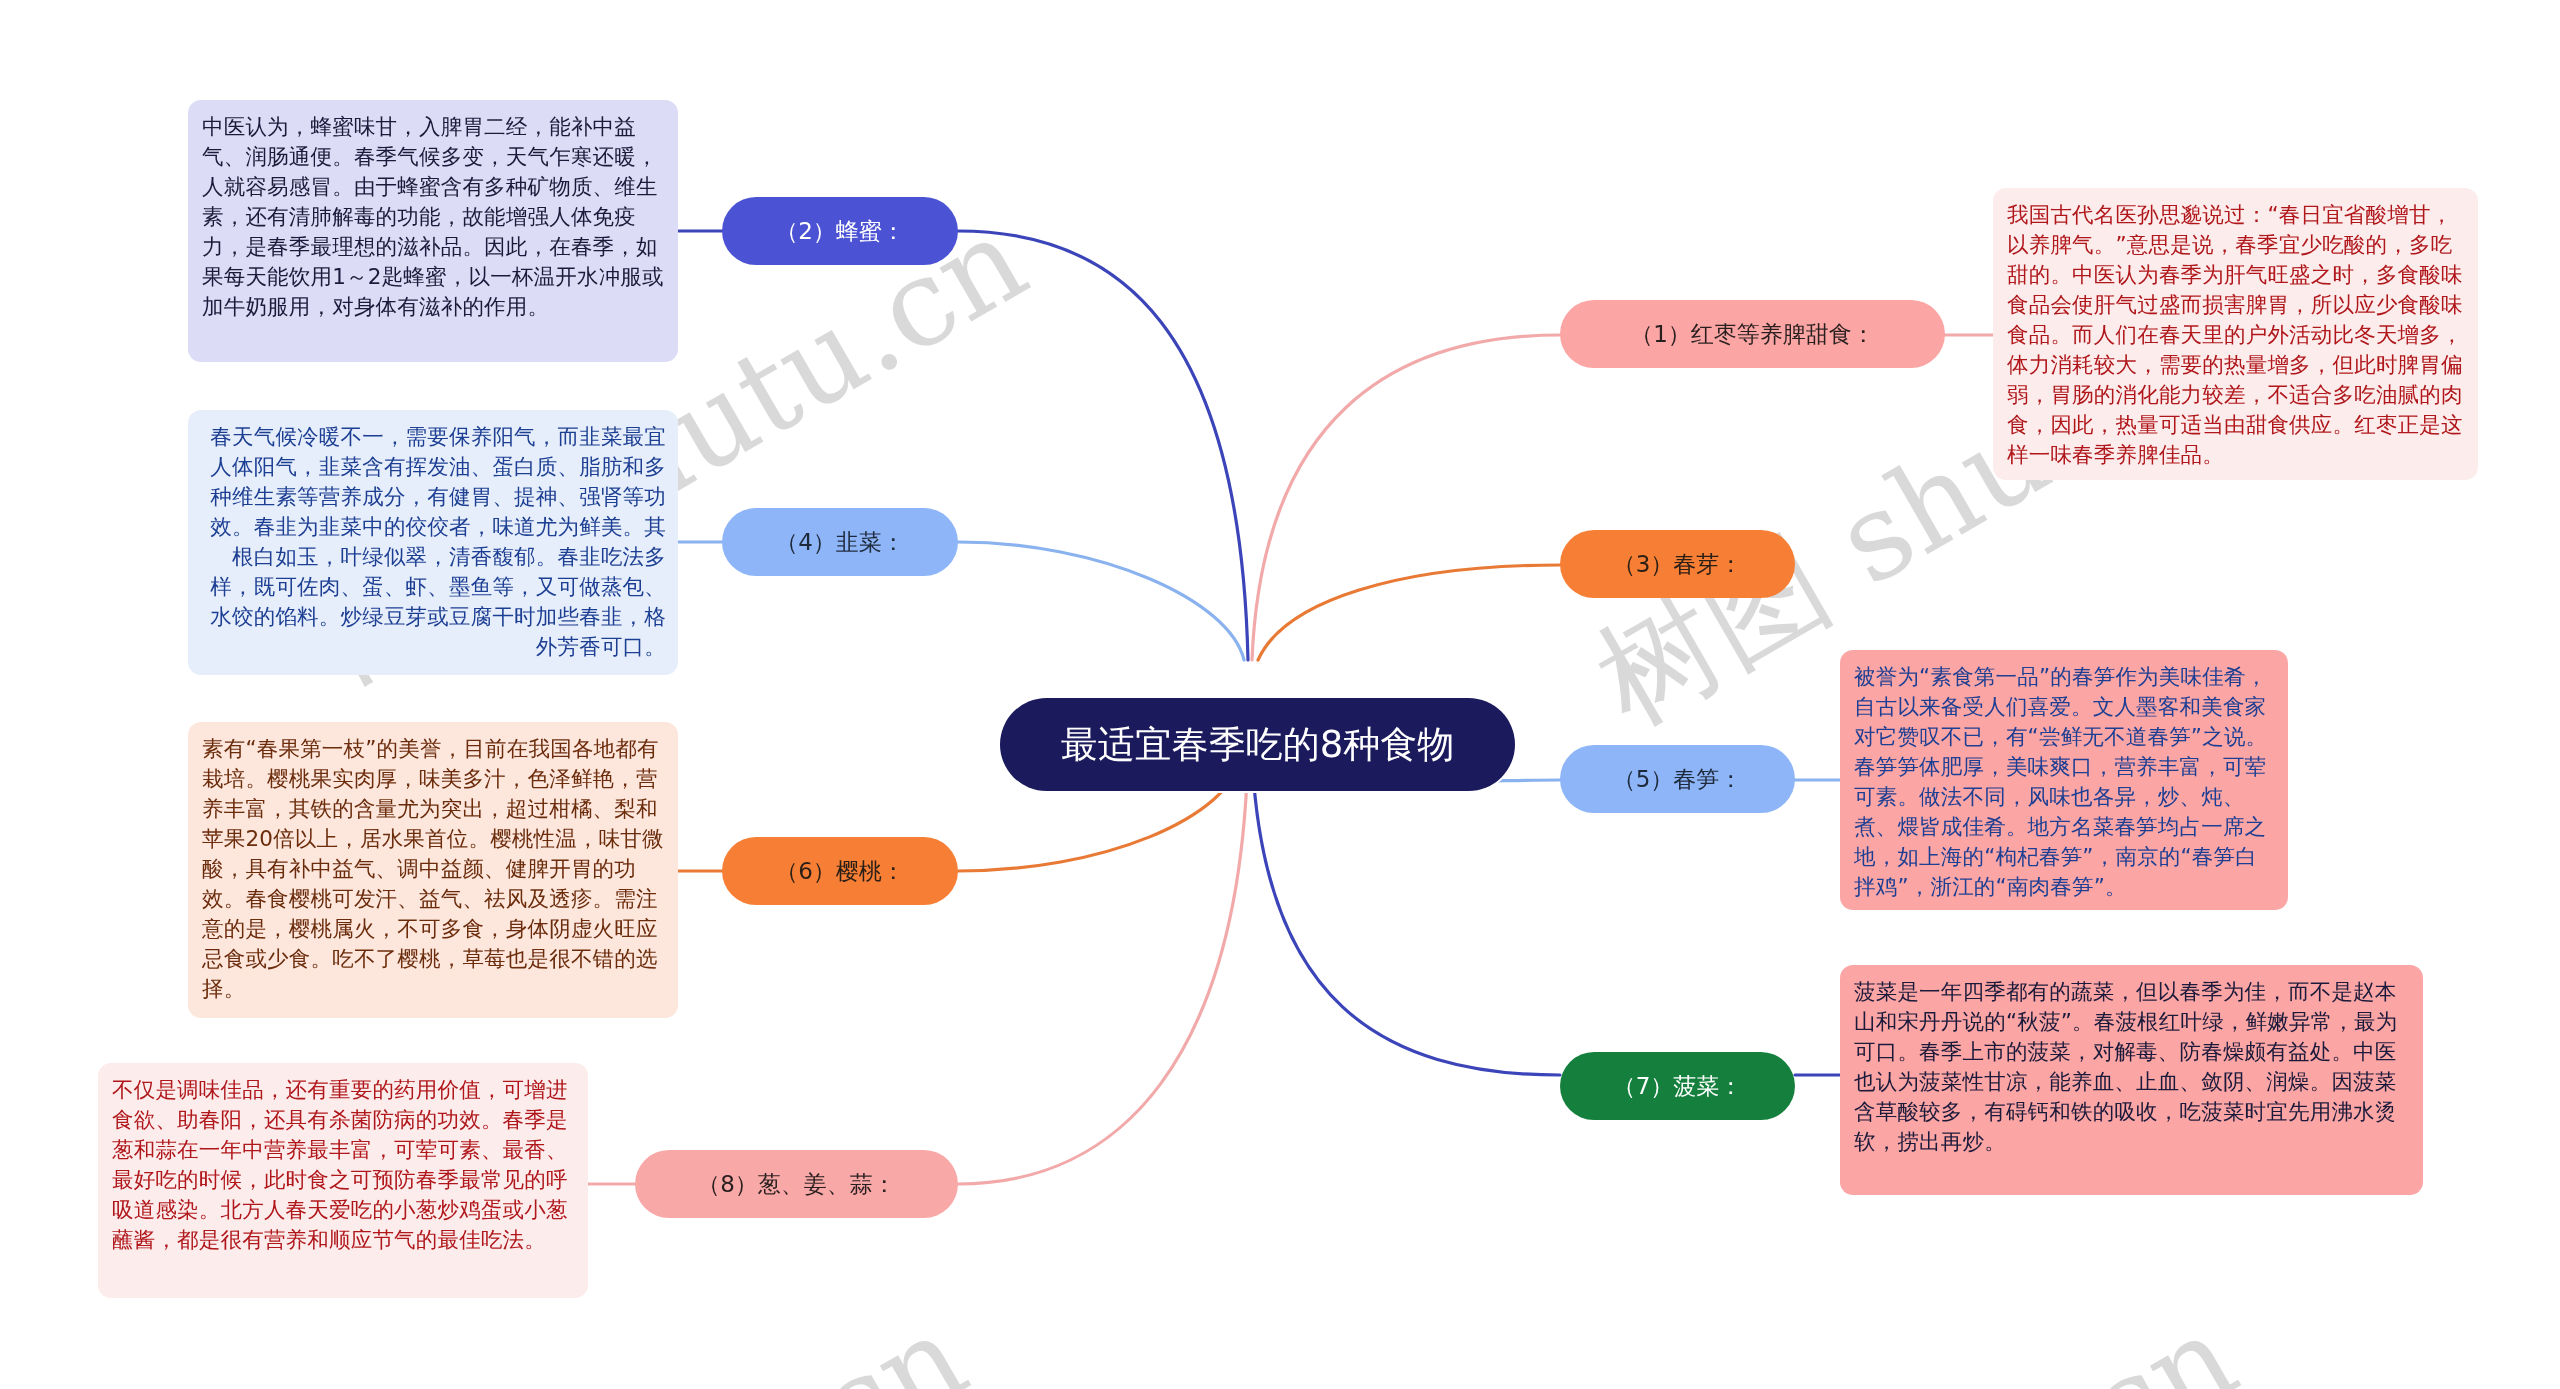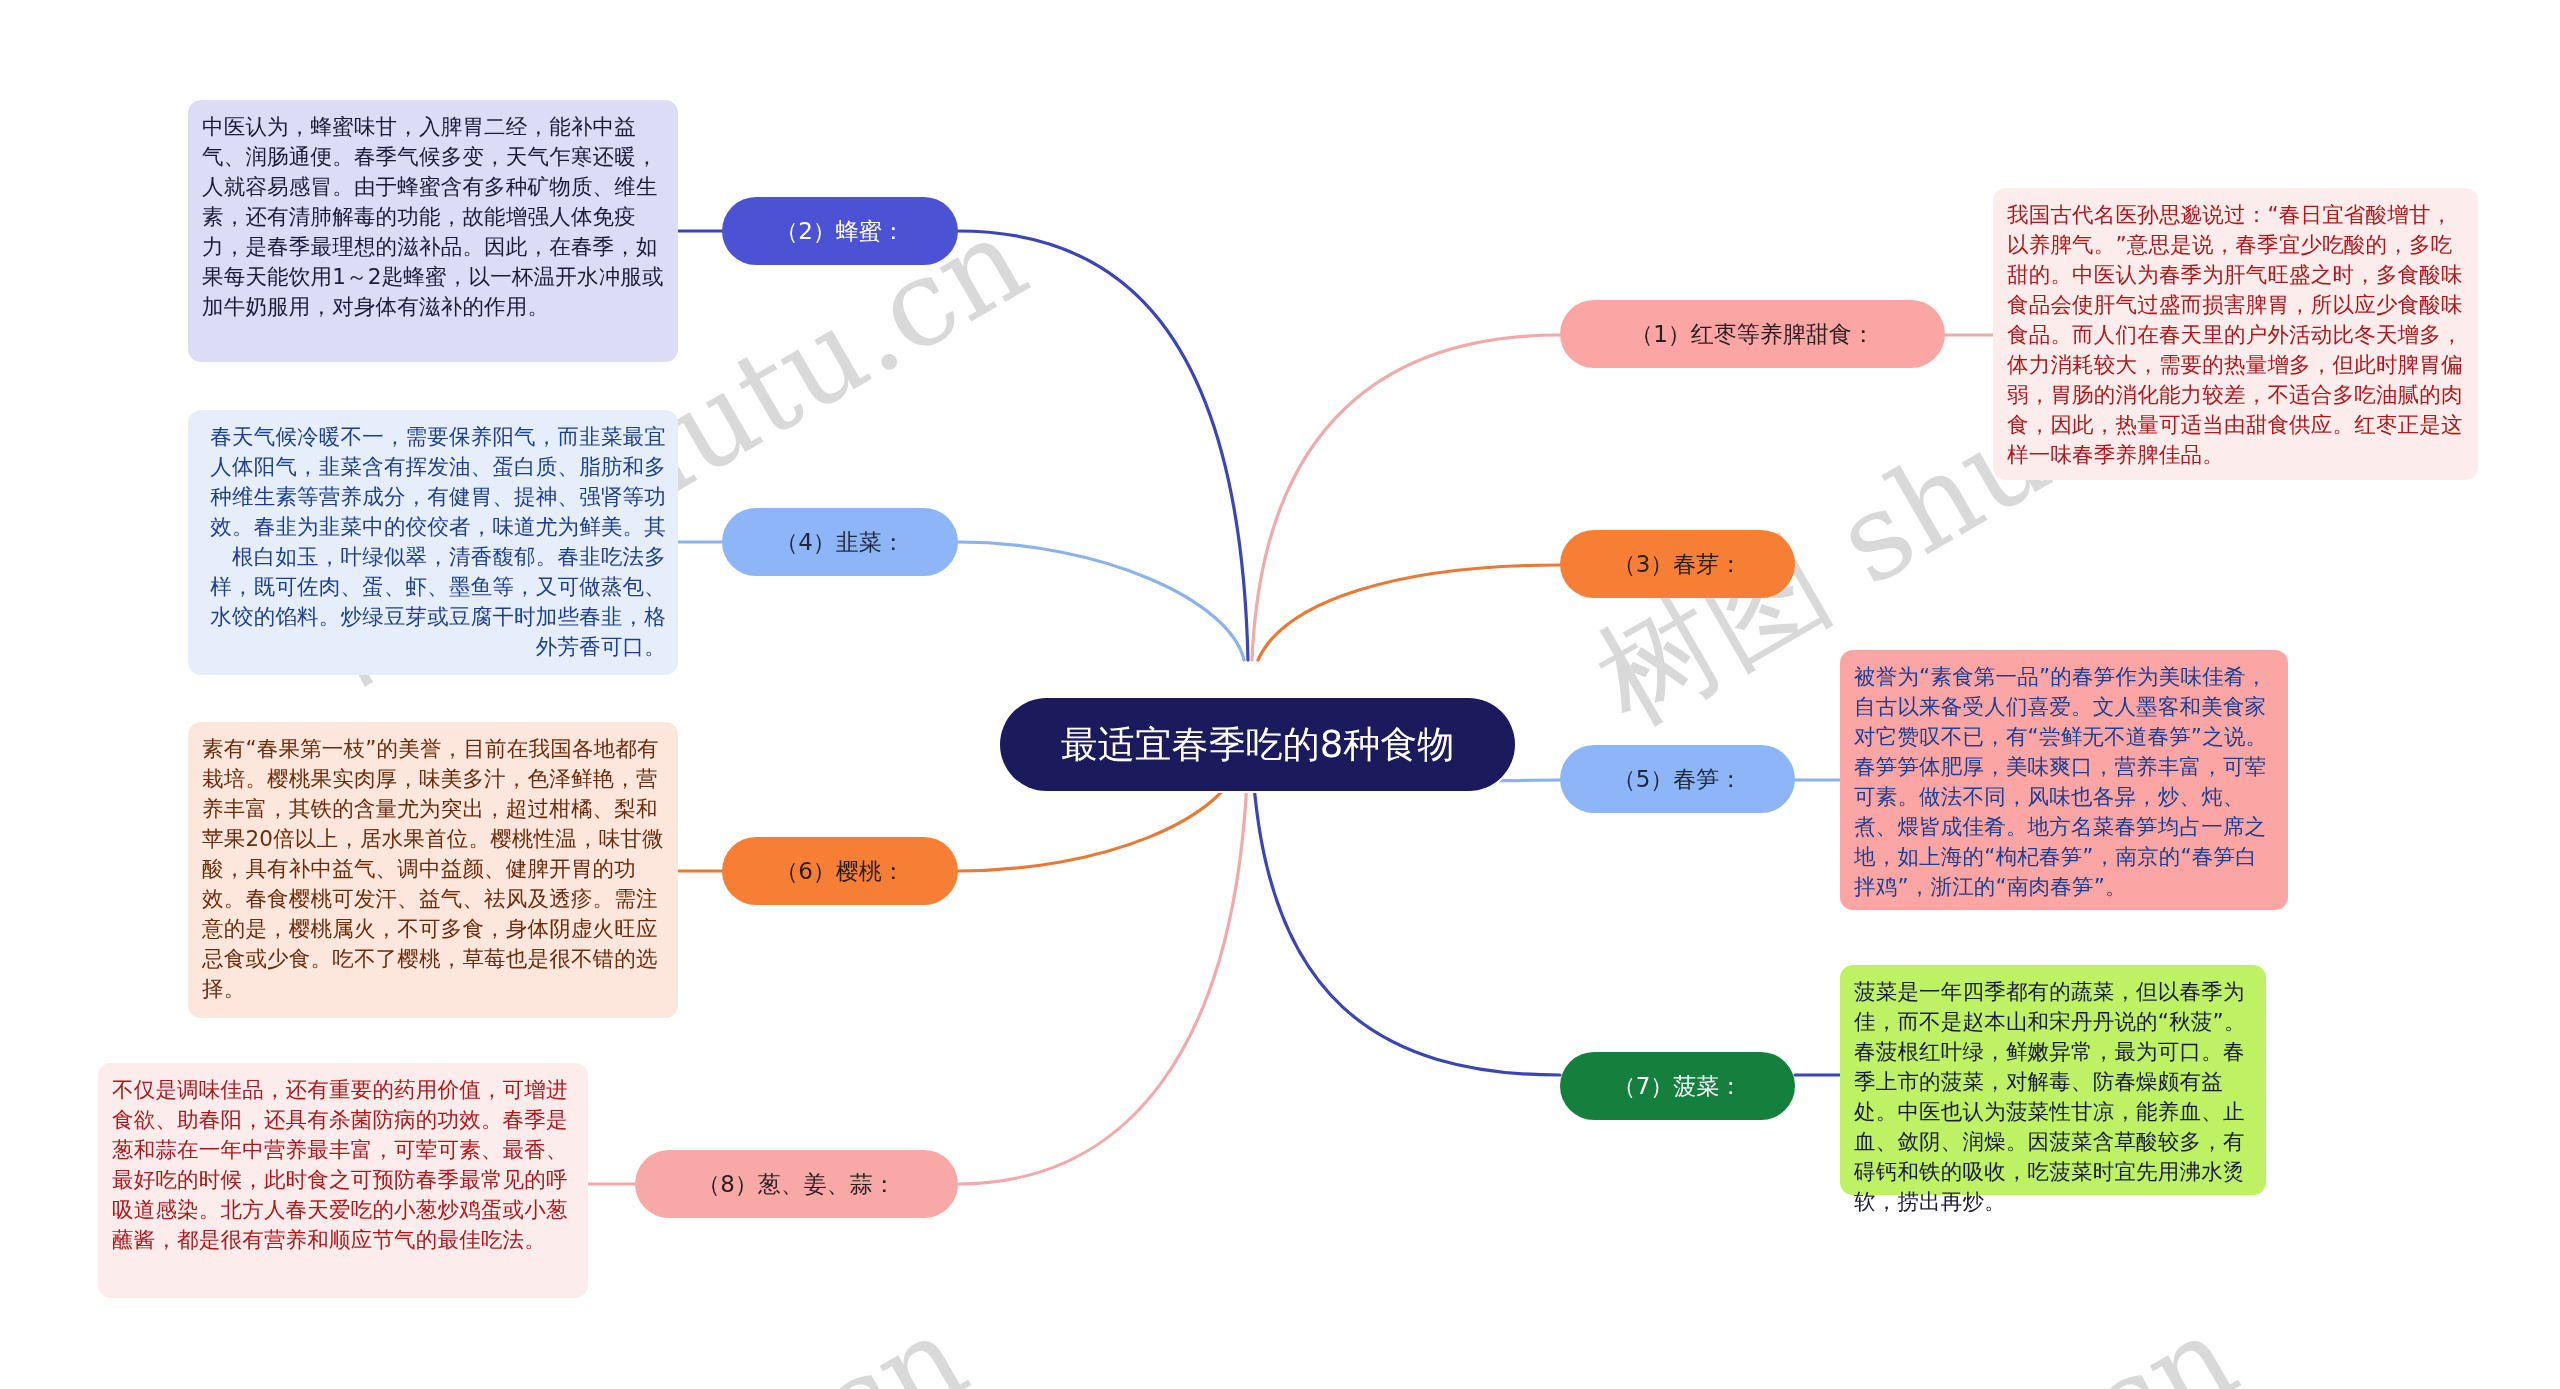--- a/index.html
+++ b/index.html
@@ -39,21 +39,21 @@
     position: absolute; z-index: 2; box-sizing: border-box;
     border-radius: 13px; padding: 12px 12px 10px 14px;
     font-size: 21.5px; line-height: 30px; letter-spacing: 0.2px;
   }
   .d-honey   { left: 188px;  top: 100px;  width: 490px; height: 262px; background: #dcdcf6; color: #1b1a3a; }
   .d-leek    { left: 188px;  top: 410px;  width: 490px; height: 265px; background: #e6eefb; color: #1d3f93; text-align: right; }
   .d-cherry  { left: 188px;  top: 722px;  width: 490px; height: 296px; background: #fde6dc; color: #6b2c0c; }
   .d-onion   { left: 98px;   top: 1063px; width: 490px; height: 235px; background: #fdecec; color: #b0171b; }
   .d-dates   { left: 1993px; top: 188px;  width: 485px; height: 292px; background: #fdecec; color: #b0171b; }
   .d-bamboo  { left: 1840px; top: 650px;  width: 448px; height: 260px; background: #fca5a5; color: #1d3f93; }
-  .d-spinach { left: 1840px; top: 965px;  width: 426px; height: 230px; background: #bef264; color: #1b1a3a; }
+  .d-spinach { left: 1840px; top: 965px;  width: 583px; height: 230px; background: #fca5a5; color: #1b1a3a; }
 </style>
 </head>
 <body>
 
 <div class="watermark" style="left:360px; top:560px;">树图 shutu.cn</div>
 <div class="watermark" style="left:1650px; top:600px;">树图 shutu.cn</div>
 <div class="watermark" style="left:830px; top:1360px;">.cn</div>
 <div class="watermark" style="left:2100px; top:1360px;">.cn</div>
 
 <svg id="links" viewBox="0 0 2560 1389" xmlns="http://www.w3.org/2000/svg">

